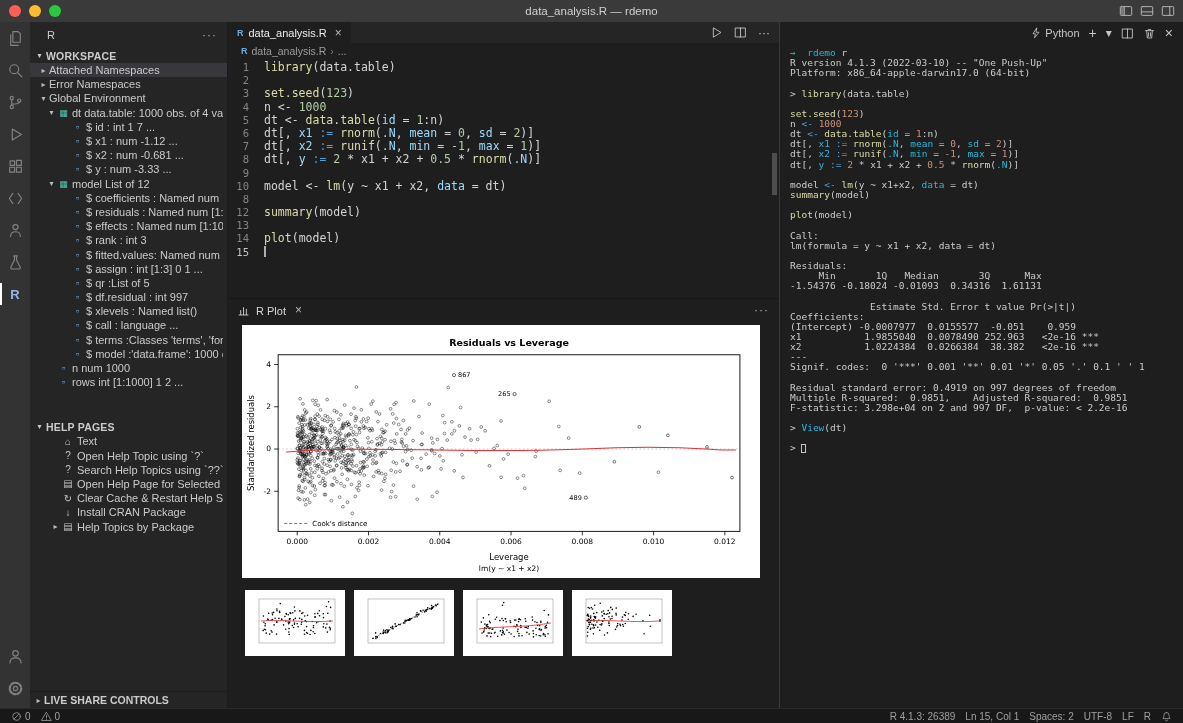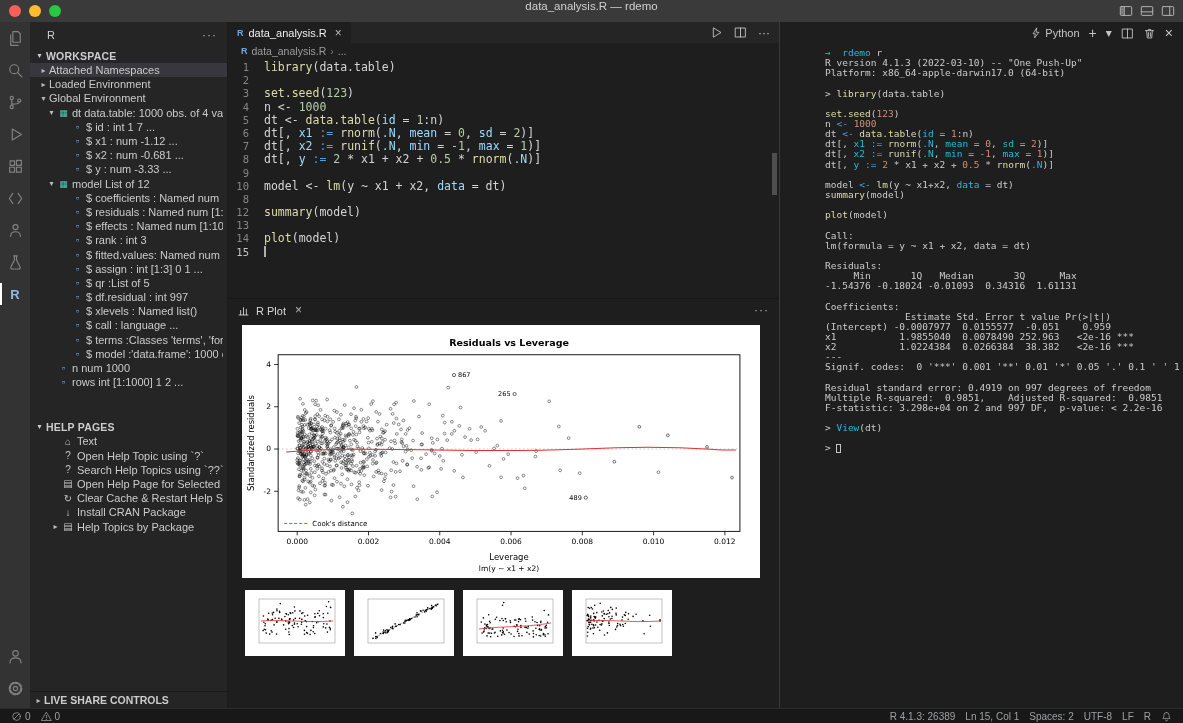--- a/index.html
+++ b/index.html
@@ -1,20 +1,20 @@
 <!DOCTYPE html>
 <html><head>
 <meta charset="utf-8">
 <style>
   html,body{margin:0;padding:0;background:#0e0e0e;}
   *{box-sizing:border-box;}
   .window{width:1183px;height:723px;display:flex;flex-direction:column;background:#1e1e1e;
     font-family:"Liberation Sans","DejaVu Sans",sans-serif;color:#cccccc;overflow:hidden;position:relative;}
   
-  .titlebar{height:22px;background:#3a3a3b;display:flex;align-items:flex-start;position:relative;flex:none;}
+  .titlebar{height:22px;background:#3a3a3b;display:flex;align-items:center;position:relative;flex:none;}
   .traffic{position:absolute;left:9px;top:5px;display:flex;gap:8px;}
   .tl{width:12px;height:12px;border-radius:50%;display:inline-block;}
   .tl.red{background:#ff5f57}.tl.yel{background:#febc2e}.tl.grn{background:#28c840}
   .tb-title{flex:1;text-align:center;font-size:11.5px;color:#d0d0d0;}
   .tb-right{position:absolute;right:8px;top:0;height:22px;display:flex;align-items:center;gap:7px;color:#b6b6b6;}
   
   .main{flex:1;display:flex;min-height:0;}
   .activitybar{width:30px;background:#333333;display:flex;flex-direction:column;justify-content:space-between;flex:none;}
   .act-group{display:flex;flex-direction:column;align-items:center;}
   .act-item{width:30px;height:32px;display:flex;align-items:center;justify-content:center;color:#828282;position:relative;}
@@ -60,21 +60,21 @@
   .vthumb{position:absolute;right:2px;top:95px;width:5px;height:42px;background:rgba(170,170,170,.35);}
   
   .plotpanel{flex:1;display:flex;flex-direction:column;background:#1e1e1e;border-top:1px solid #171717;min-height:0;}
   .plot-tabbar{height:22px;flex:none;display:flex;align-items:center;justify-content:space-between;padding:0 10px 0 9px;font-size:11px;color:#d8d8d8;}
   .ptab{display:flex;align-items:flex-end;gap:6px;}
   .plot-surface{flex:none;height:253px;margin:4px 19px 0 14px;background:#ffffff;}
   .plot-surface svg{display:block;}
   .thumbs{display:flex;gap:9px;padding:12px 0 0 17px;}
   .thumb{width:100px;height:66px;background:#ffffff;display:flex;align-items:center;justify-content:center;flex:none;}
   
-  .termcol{width:404px;flex:none;display:flex;flex-direction:column;background:#1e1e1e;border-left:1px solid #3a3a3a;padding-left:35px;}
+  .termcol{width:404px;flex:none;display:flex;flex-direction:column;background:#1e1e1e;border-left:1px solid #3a3a3a;}
   .term-header{height:22px;flex:none;display:flex;align-items:center;justify-content:flex-end;gap:9px;padding:0 10px;color:#c5c5c5;}
   .tbtn{display:flex;align-items:center;gap:3px;}
   .tbl{font-size:11px;}
   .term-body{flex:1;padding:4px 0 0 10px;font-family:"DejaVu Sans Mono","Liberation Mono",monospace;font-size:9.5px;line-height:10.15px;overflow:hidden;}
   .tline{white-space:pre;height:10.15px;}
   .tm-d{color:#cccccc}.tm-g{color:#23d18b}.tm-c{color:#29b8db}.tm-y{color:#dcdcaa}.tm-o{color:#ce9178}.tm-b{color:#569cd6}
   .tm-cur{display:inline-block;width:5px;height:9px;border:1px solid #c5c5c5;vertical-align:-1.5px;}
   
   .statusbar{height:15px;flex:none;background:#181818;border-top:1px solid #2b2b2b;display:flex;justify-content:space-between;align-items:center;font-size:10px;color:#9da0a2;padding:0 6px;}
   .sb-side{display:flex;align-items:center;height:100%;}
@@ -199,21 +199,21 @@
           <span class="chev">▾</span>
           <span>WORKSPACE</span>
         </div>
         <div id="ws-items">
             <div class="trow selected" style="padding-left:8px">
               <span class="chev">▸</span>
               <span class="tlabel">Attached Namespaces</span>
             </div>
             <div class="trow" style="padding-left:8px">
               <span class="chev">▸</span>
-              <span class="tlabel">Loaded Environment</span>
+              <span class="tlabel">Error Namespaces</span>
             </div>
             <div class="trow" style="padding-left:8px">
               <span class="chev">▾</span>
               <span class="tlabel">Global Environment</span>
             </div>
             <div class="trow" style="padding-left:16px">
               <span class="chev">▾</span>
               <span class="ticn t-container">▦</span>
               <span class="tlabel">dt  data.table: 1000 obs. of 4 variables</span>
             </div>
@@ -1628,22 +1628,22 @@
           <div class="tline"> </div>
           <div class="tline"><span class="tm-y">plot</span><span class="tm-d">(model)</span></div>
           <div class="tline"> </div>
           <div class="tline"><span class="tm-d">Call:</span></div>
           <div class="tline"><span class="tm-d">lm(formula = y ~ x1 + x2, data = dt)</span></div>
           <div class="tline"> </div>
           <div class="tline"><span class="tm-d">Residuals:</span></div>
           <div class="tline"><span class="tm-d">     Min       1Q   Median       3Q      Max </span></div>
           <div class="tline"><span class="tm-d">-1.54376 -0.18024 -0.01093  0.34316  1.61131 </span></div>
           <div class="tline"> </div>
+          <div class="tline"><span class="tm-d">              Estimate Std. Error t value Pr(&gt;|t|)    </span></div>
           <div class="tline"><span class="tm-d">Coefficients:</span></div>
-          <div class="tline"><span class="tm-d">              Estimate Std. Error t value Pr(&gt;|t|)    </span></div>
           <div class="tline"><span class="tm-d">(Intercept) -0.0007977  0.0155577  -0.051    0.959    </span></div>
           <div class="tline"><span class="tm-d">x1           1.9855040  0.0078490 252.963   &lt;2e-16 ***</span></div>
           <div class="tline"><span class="tm-d">x2           1.0224384  0.0266384  38.382   &lt;2e-16 ***</span></div>
           <div class="tline"><span class="tm-d">---</span></div>
           <div class="tline"><span class="tm-d">Signif. codes:  0 '***' 0.001 '**' 0.01 '*' 0.05 '.' 0.1 ' ' 1</span></div>
           <div class="tline"> </div>
           <div class="tline"><span class="tm-d">Residual standard error: 0.4919 on 997 degrees of freedom</span></div>
           <div class="tline"><span class="tm-d">Multiple R-squared:  0.9851,    Adjusted R-squared:  0.9851</span></div>
           <div class="tline"><span class="tm-d">F-statistic: 3.298e+04 on 2 and 997 DF,  p-value: &lt; 2.2e-16</span></div>
           <div class="tline"> </div>

